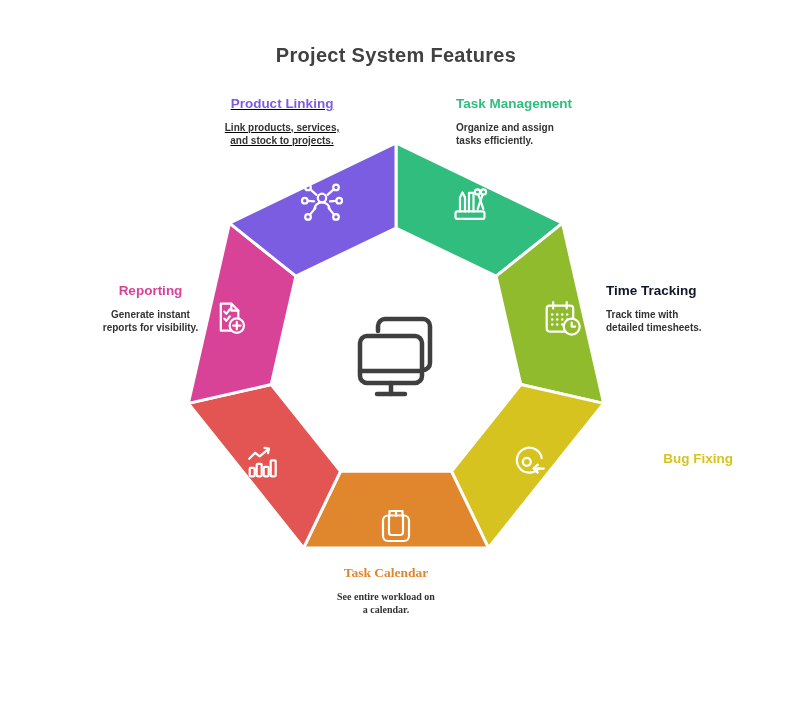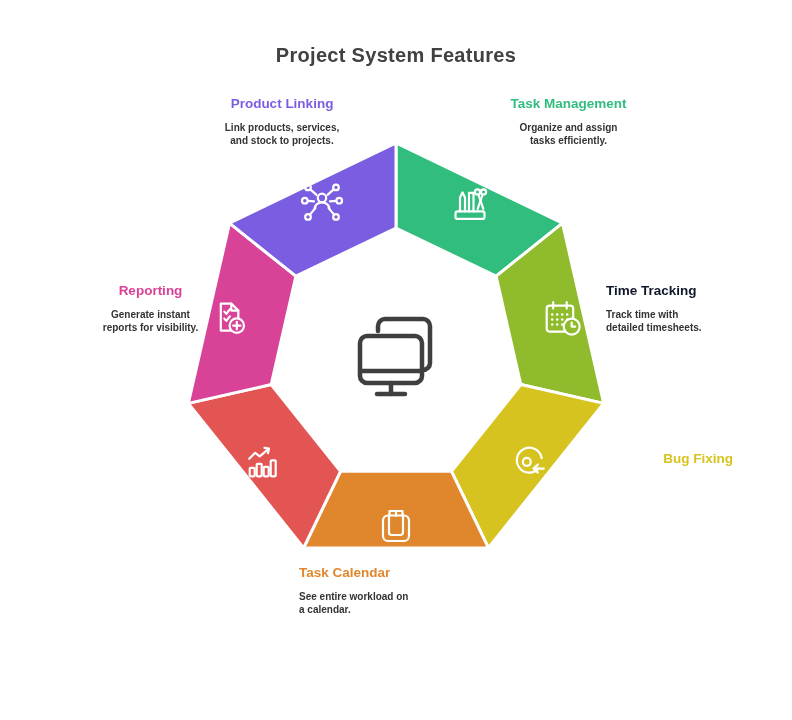--- a/index.html
+++ b/index.html
@@ -4,27 +4,27 @@
 <style>
   html,body{margin:0;padding:0;background:#ffffff;}
   .canvas{position:relative;width:792px;height:640px;background:#ffffff;overflow:hidden;
           font-family:"Liberation Sans",sans-serif;}
   .title{position:absolute;top:44px;left:0;width:100%;text-align:center;margin:0;
          font-size:20px;font-weight:bold;color:#414141;letter-spacing:.3px;}
   svg.diagram{position:absolute;left:0;top:0;}
   .tb{position:absolute;}
   .tb .label{display:block;font-size:13.5px;font-weight:bold;line-height:1.18;white-space:pre-line;}
   .tb .desc{margin-top:9px;font-size:10px;font-weight:bold;color:#333333;line-height:1.3;white-space:pre-line;}
-  .b0{left:481px;top:96px;width:175px;text-align:center;}
+  .b0{left:456px;top:96px;width:175px;text-align:left;}
   .b1{left:606px;top:283px;width:160px;text-align:left;}
   .b2{left:583px;top:451px;width:150px;text-align:right;}
-  .b3{left:299px;top:565px;width:196px;}
+  .b3{left:288px;top:565px;width:196px;text-align:center;font-family:Liberation Serif, serif;}
   .b4{left:100px;top:448px;width:173px;text-align:center;}
   .b5{left:88px;top:283px;width:125px;text-align:center;}
-  .b6{left:192px;top:96px;width:180px;text-align:center;}
+  .b6{left:192px;top:96px;width:180px;text-align:center;text-decoration:underline;}
 </style>
 </head>
 <body>
 
 <div class="canvas">
   <h1 class="title">Project System Features</h1>
 
   <svg id="diagram" class="diagram" width="792" height="720" viewBox="0 0 792 720">
       <polygon points="396.0,143.0 562.5,223.2 496.1,276.2 396.0,228.0" fill="#30bd7d" stroke="#ffffff" stroke-width="3" stroke-linejoin="round"></polygon>
       <polygon points="562.5,223.2 603.7,403.4 520.8,384.5 496.1,276.2" fill="#8fbb2c" stroke="#ffffff" stroke-width="3" stroke-linejoin="round"></polygon>

